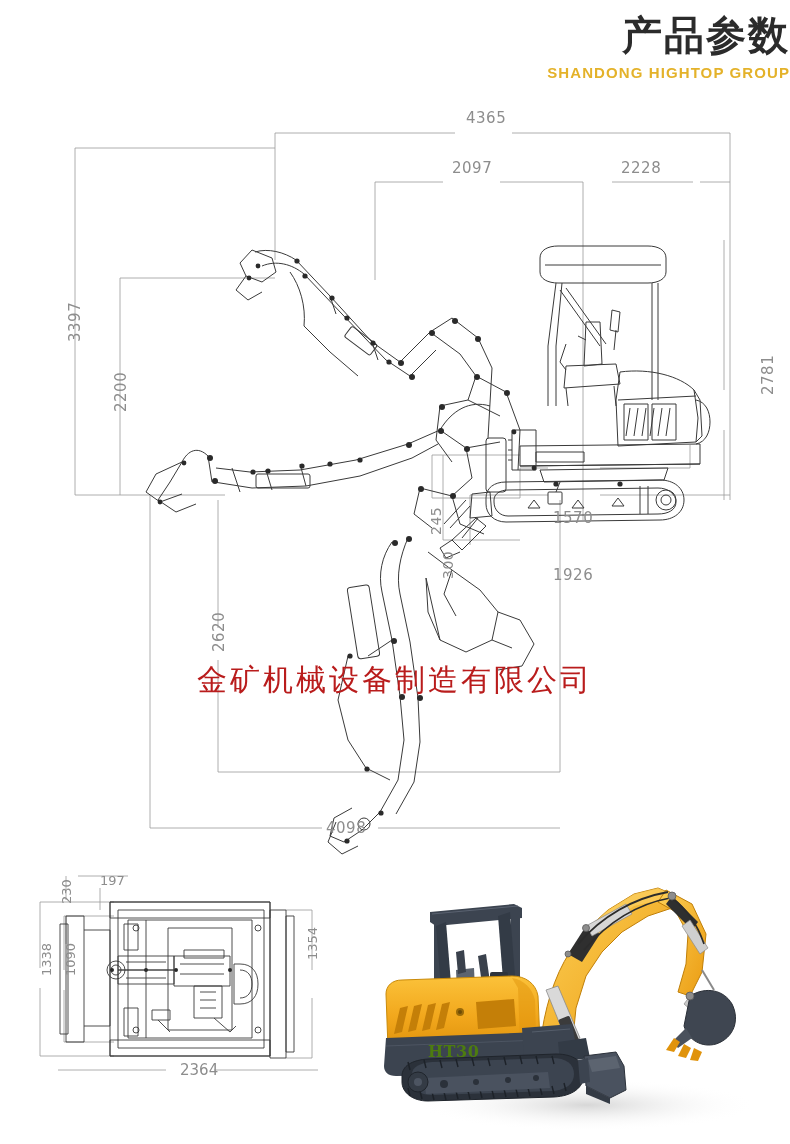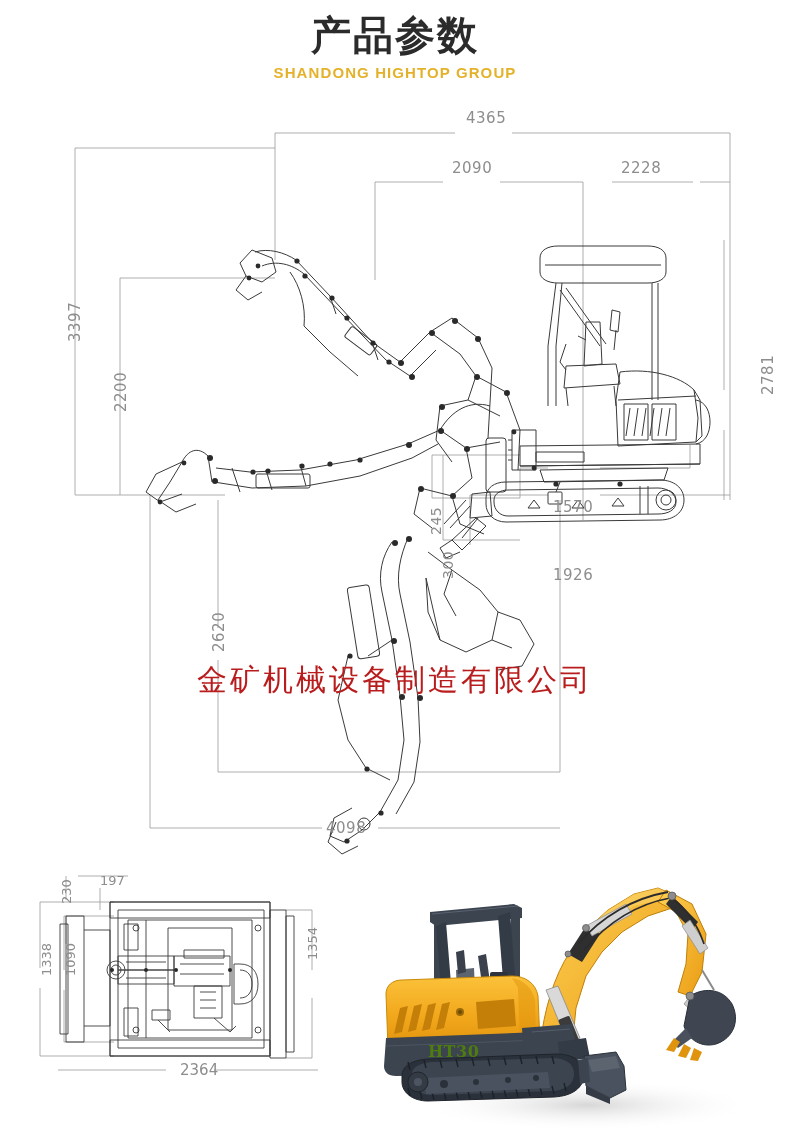--- a/index.html
+++ b/index.html
@@ -4,21 +4,21 @@
 <style>
   html,body{margin:0;padding:0;background:#ffffff;}
   body{
     width:790px;height:1144px;position:relative;overflow:hidden;
     font-family:"Liberation Sans","DejaVu Sans",sans-serif;
     -webkit-font-smoothing:antialiased;
   }
   .page{position:absolute;inset:0;background:#fff;}
 
   
-  .header{position:absolute;left:0;top:0;width:786px;height:100px;text-align:center;}
+  .header{position:absolute;left:0;top:0;width:786px;height:100px;text-align:right;}
   .title{
     position:absolute;left:0;top:12px;width:790px;
     font-size:40px;font-weight:bold;color:#2b2b2b;letter-spacing:2px;
     font-family:"DejaVu Sans","Liberation Sans",sans-serif;line-height:46px;
   }
   .subtitle{
     position:absolute;left:0;top:64px;width:790px;
     font-size:15px;font-weight:bold;color:#e4b22a;letter-spacing:1.1px;line-height:18px;
     font-family:"Liberation Sans",sans-serif;
   }
@@ -297,28 +297,28 @@
       </g>
       <g fill="#2a2a2a">
         <circle cx="514" cy="332" r="2.4"></circle>
           <circle cx="534" cy="368" r="2.4"></circle>
         <circle cx="556" cy="384" r="2.6"></circle>
           <circle cx="620" cy="384" r="2.6"></circle>
       </g>
     </svg>
 
     <div class="dimtxt" style="left:466px;top:11px;">4365</div>
-    <div class="dimtxt" style="left:452px;top:61px;">2090</div>
+    <div class="dimtxt" style="left:452px;top:61px;">2097</div>
     <div class="dimtxt" style="left:621px;top:61px;">2228</div>
     <div class="dimtxt v" style="left:68px;top:242px;">3397</div>
     <div class="dimtxt v" style="left:114px;top:312px;">2200</div>
     <div class="dimtxt v" style="left:761px;top:295px;">2781</div>
     <div class="dimtxt v" style="left:429px;top:435px;font-size:14px;">245</div>
     <div class="dimtxt v" style="left:441px;top:479px;font-size:14px;">300</div>
-    <div class="dimtxt" style="left:553px;top:400px;">1570</div>
+    <div class="dimtxt" style="left:553px;top:411px;">1570</div>
     <div class="dimtxt" style="left:553px;top:439px;margin-top:29px;">1926</div>
     <div class="dimtxt v" style="left:212px;top:552px;">2620</div>
     <div class="dimtxt" style="left:326px;top:721px;">4098</div>
 
     <div class="watermark">金矿机械设备制造有限公司</div>
   </div>
 
   <div class="bottom">
 
     <div>

